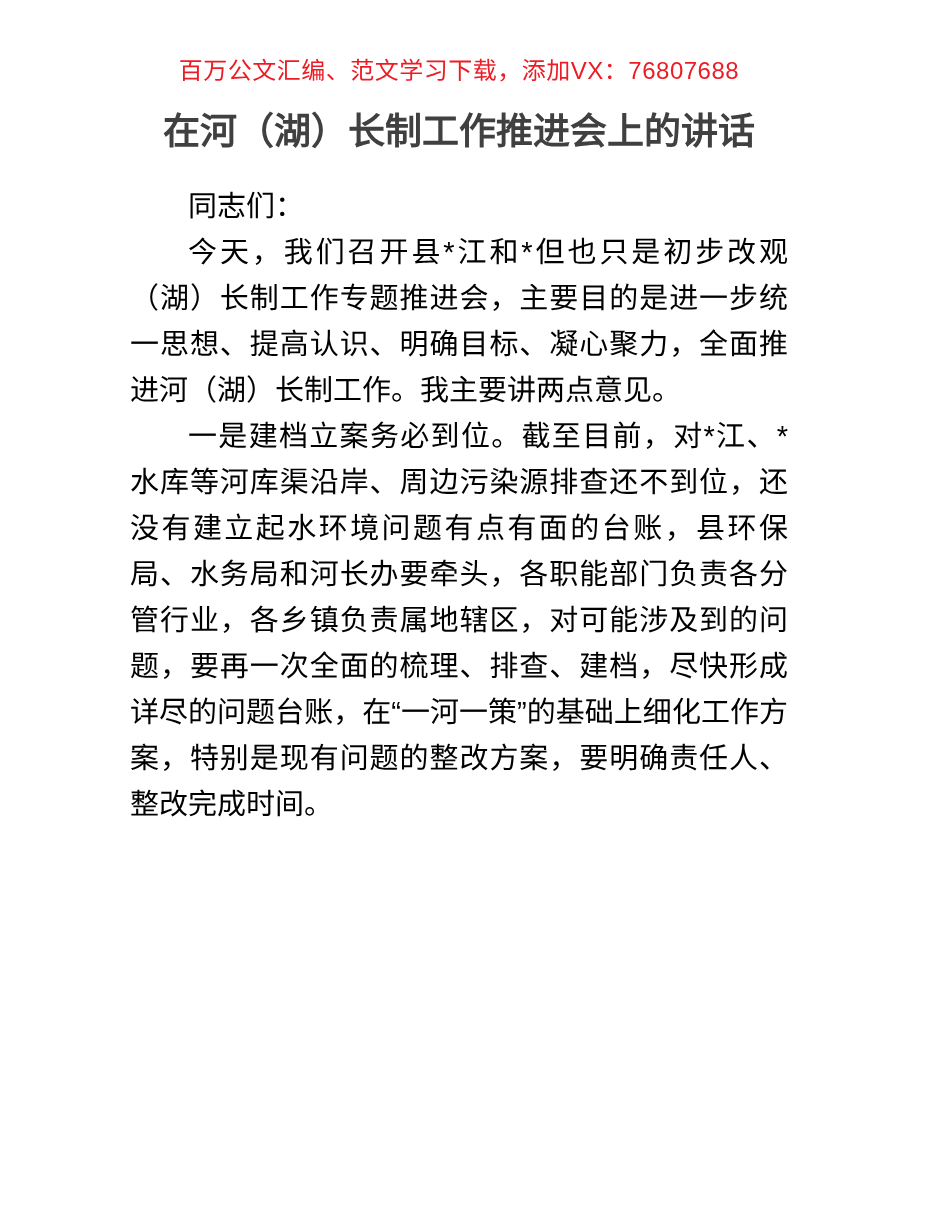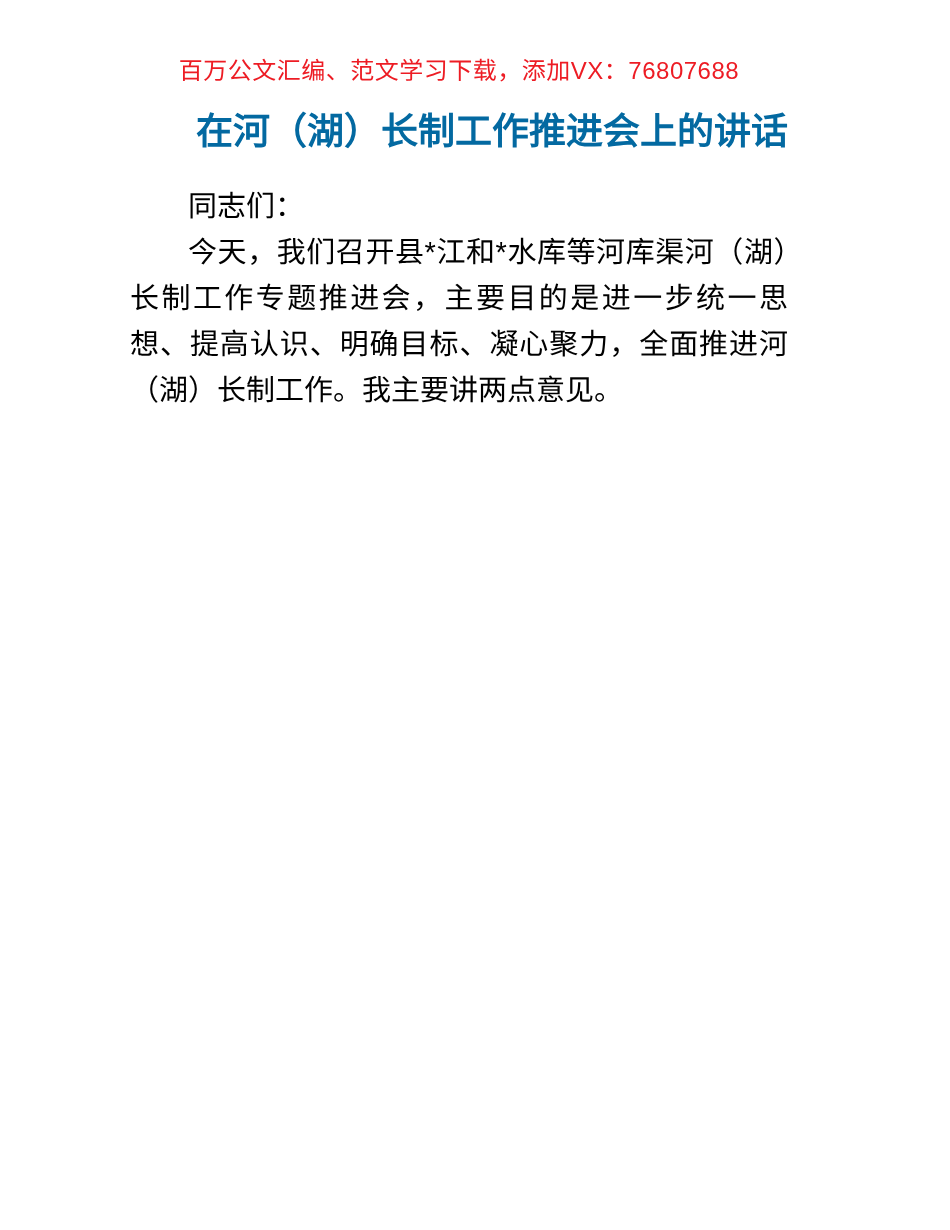--- a/index.html
+++ b/index.html
@@ -22,25 +22,25 @@
   }
   .watermark {
     text-align: center;
     font-size: 24px;
     line-height: 28px;
     color: #ed1c24;
     letter-spacing: 0.5px;
   }
   .doc-title {
     margin-top: 21px;
-    text-align: right;
+    text-align: center;
     font-size: 37px;
     line-height: 52px;
     font-weight: bold;
-    color: #0369a1;
+    color: #404040;
   }
   .doc-body {
     margin-top: 16px;
     font-size: 29px;
     line-height: 46px;
     color: #000000;
     text-align: justify;
   }
   .doc-body p {
     margin: 0;
@@ -56,15 +56,16 @@
 <body>
 
 <div class="page">
   <div class="watermark">百万公文汇编、范文学习下载，添加VX：76807688</div>
 
   <h1 class="doc-title">在河（湖）长制工作推进会上的讲话</h1>
 
   <div class="doc-body">
 
   <p class="para salutation">同志们：</p>
-      <p class="para body">今天，我们召开县*江和*水库等河库渠河（湖）长制工作专题推进会，主要目的是进一步统一思想、提高认识、明确目标、凝心聚力，全面推进河（湖）长制工作。我主要讲两点意见。</p>
+      <p class="para body">今天，我们召开县*江和*但也只是初步改观（湖）长制工作专题推进会，主要目的是进一步统一思想、提高认识、明确目标、凝心聚力，全面推进河（湖）长制工作。我主要讲两点意见。</p>
+      <p class="para body">一是建档立案务必到位。截至目前，对*江、*水库等河库渠沿岸、周边污染源排查还不到位，还没有建立起水环境问题有点有面的台账，县环保局、水务局和河长办要牵头，各职能部门负责各分管行业，各乡镇负责属地辖区，对可能涉及到的问题，要再一次全面的梳理、排查、建档，尽快形成详尽的问题台账，在“一河一策”的基础上细化工作方案，特别是现有问题的整改方案，要明确责任人、整改完成时间。</p>
     </div>
 </div>
 
 </body></html>

